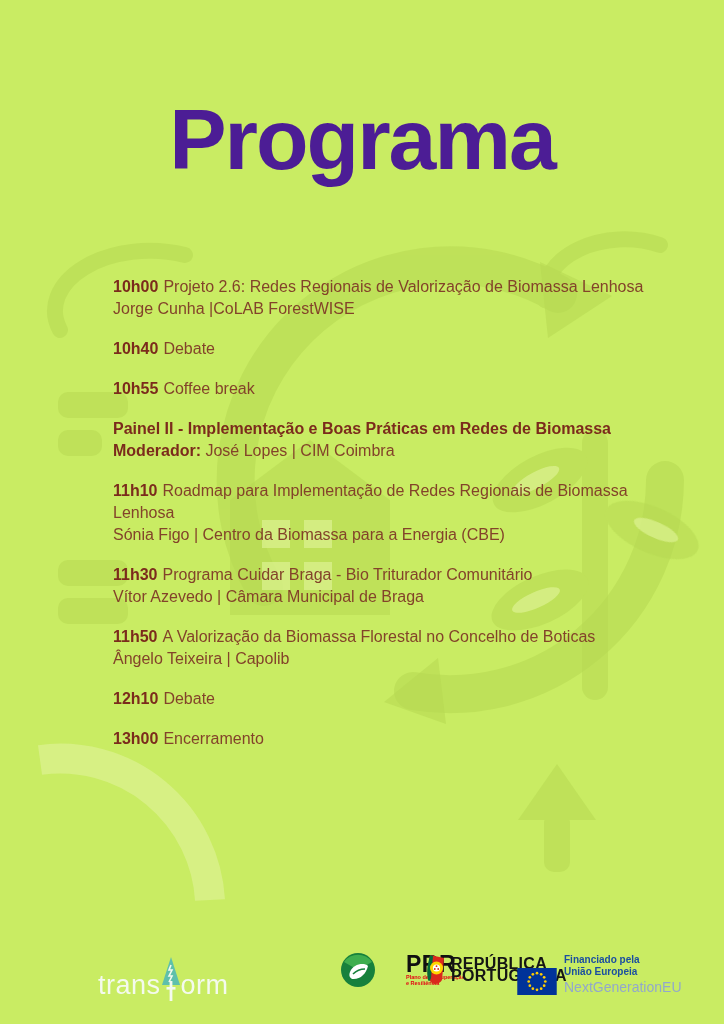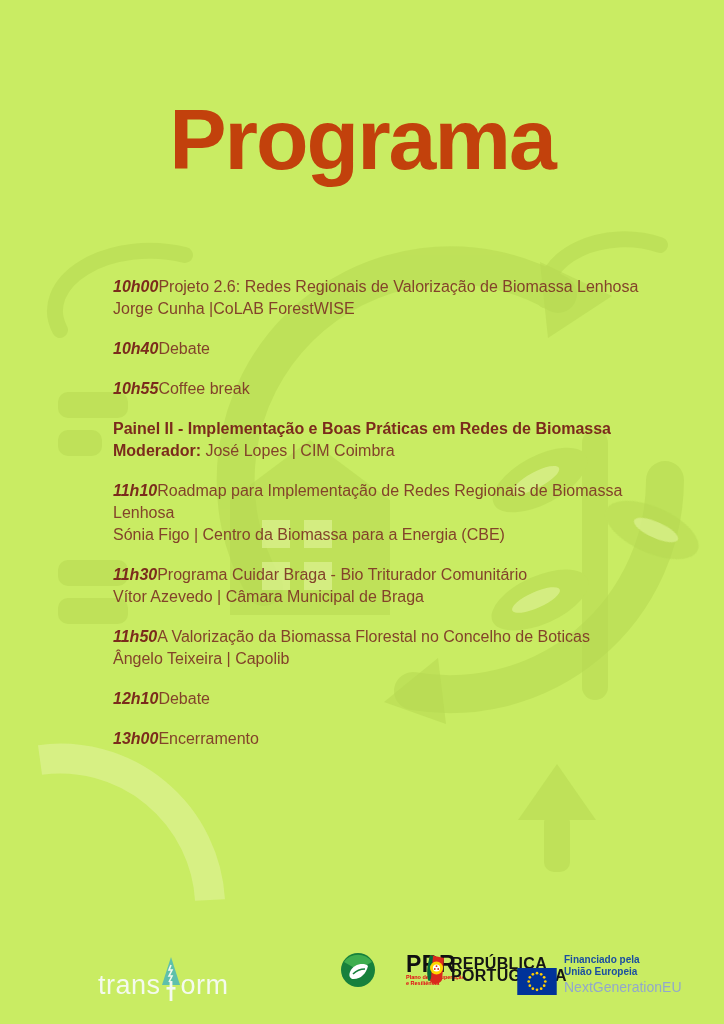--- a/index.html
+++ b/index.html
@@ -5,29 +5,29 @@
   html,body{margin:0;padding:0;background:#9aa86a;}
   .page{
     position:relative;width:724px;height:1024px;margin:0 auto;
     background:#c9ec63;overflow:hidden;
     font-family:"Liberation Sans",sans-serif;
   }
   .watermark{position:absolute;inset:0;pointer-events:none;}
   .title{
     position:absolute;top:96px;left:0;width:724px;margin:0;
     text-align:center;font-size:86px;font-weight:bold;letter-spacing:-2px;
-    color:#c2410c;line-height:1;
+    color:#4c1d95;line-height:1;
   }
   .content{
     position:absolute;left:113px;top:276px;width:556px;
     font-size:16px;line-height:22px;color:#83432a;
   }
   .content p{margin:0 0 18px 0;}
   .content b,.content strong{color:#7b2b1c;font-weight:bold;}
-  .session-time{font-style:italic;}
+  .session-time{margin-right:5px;}
   .panel-heading{color:#7b2b1c;font-weight:bold;margin:0;}
   
   .footer{position:absolute;left:0;top:938px;width:724px;height:70px;}
   .transform{
     position:absolute;left:98px;top:18px;height:44px;
     color:#f4faee;font-size:27px;letter-spacing:.5px;display:flex;align-items:flex-end;
   }
   .transform .txt{line-height:30px;}
   .transform svg{display:block;margin:0 1px -1px 1px;}
   .prr{position:absolute;left:340px;top:14px;display:flex;align-items:center;gap:24px;}

